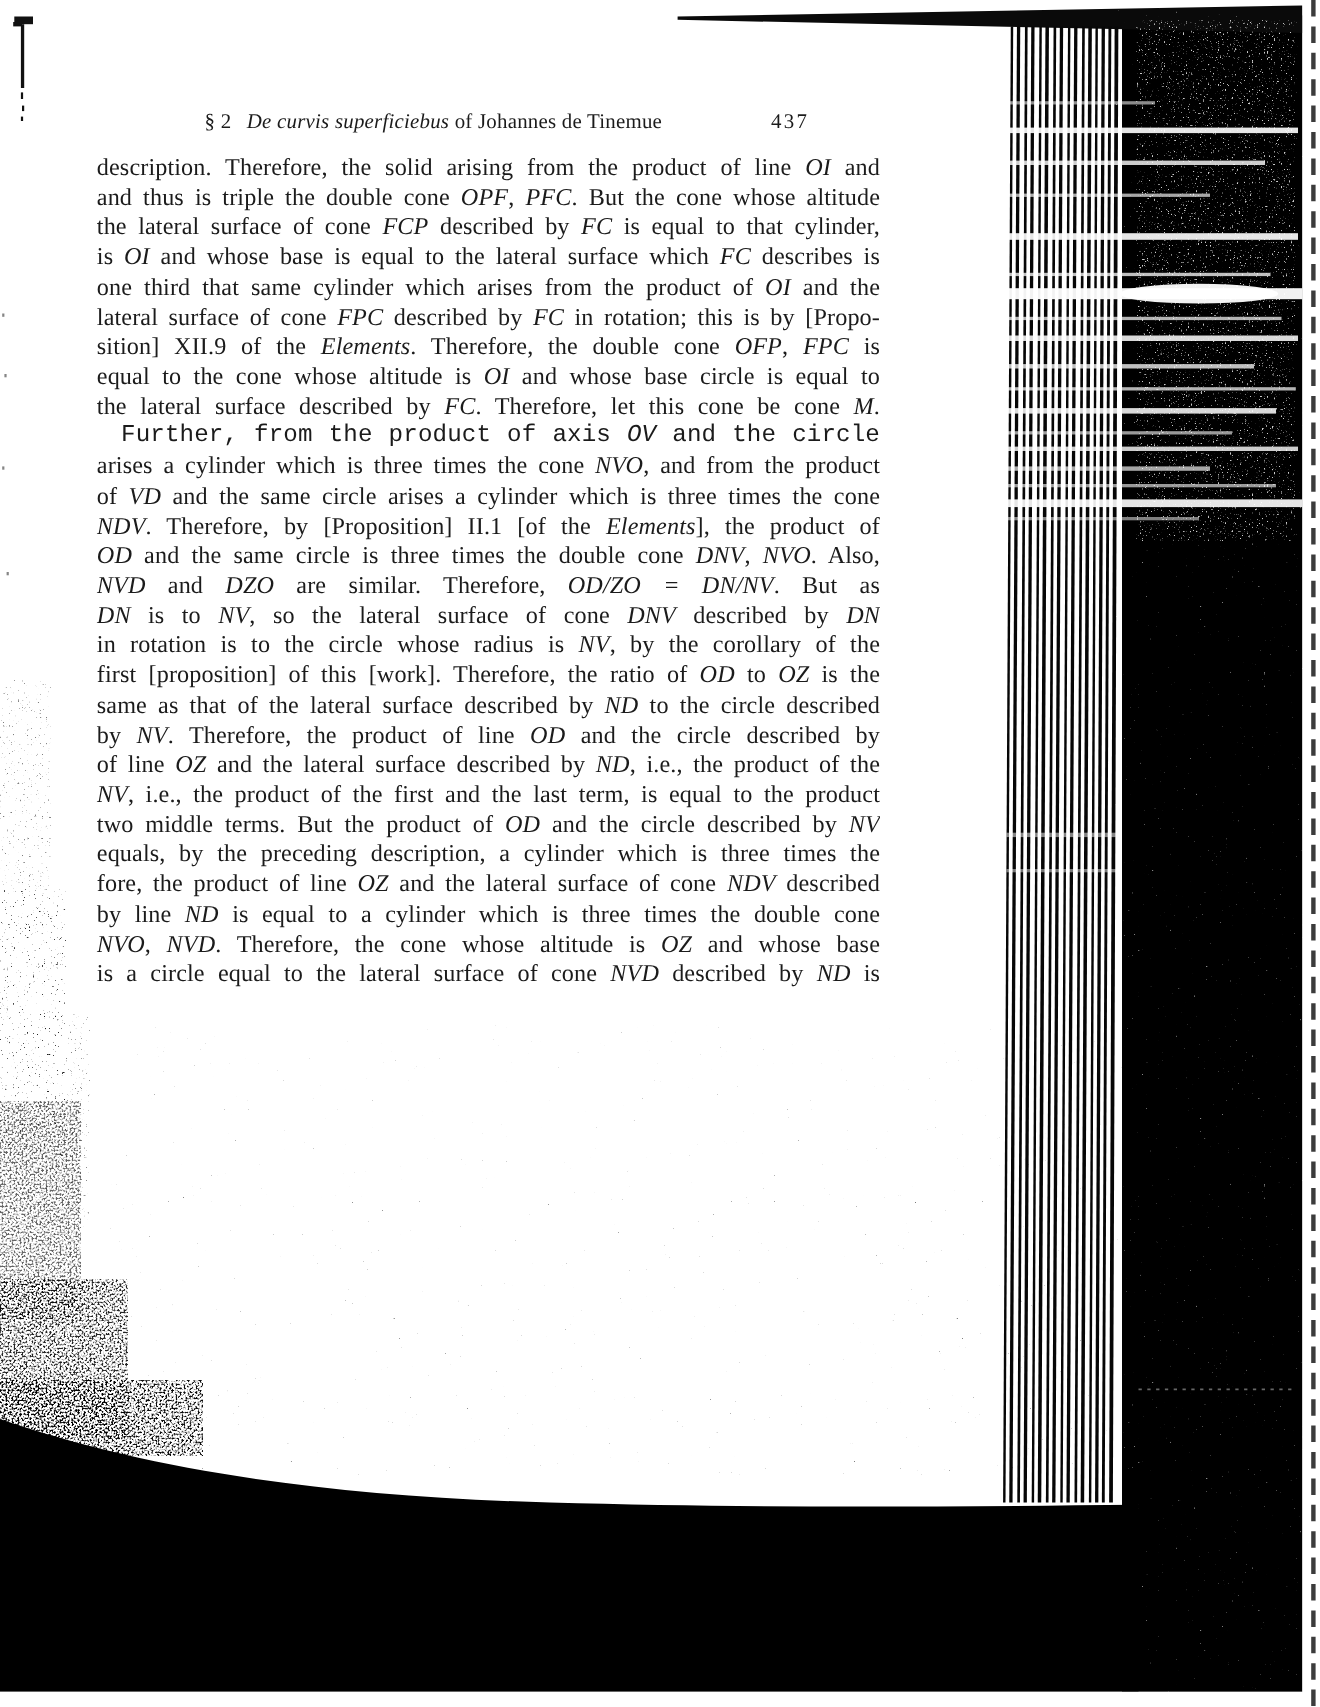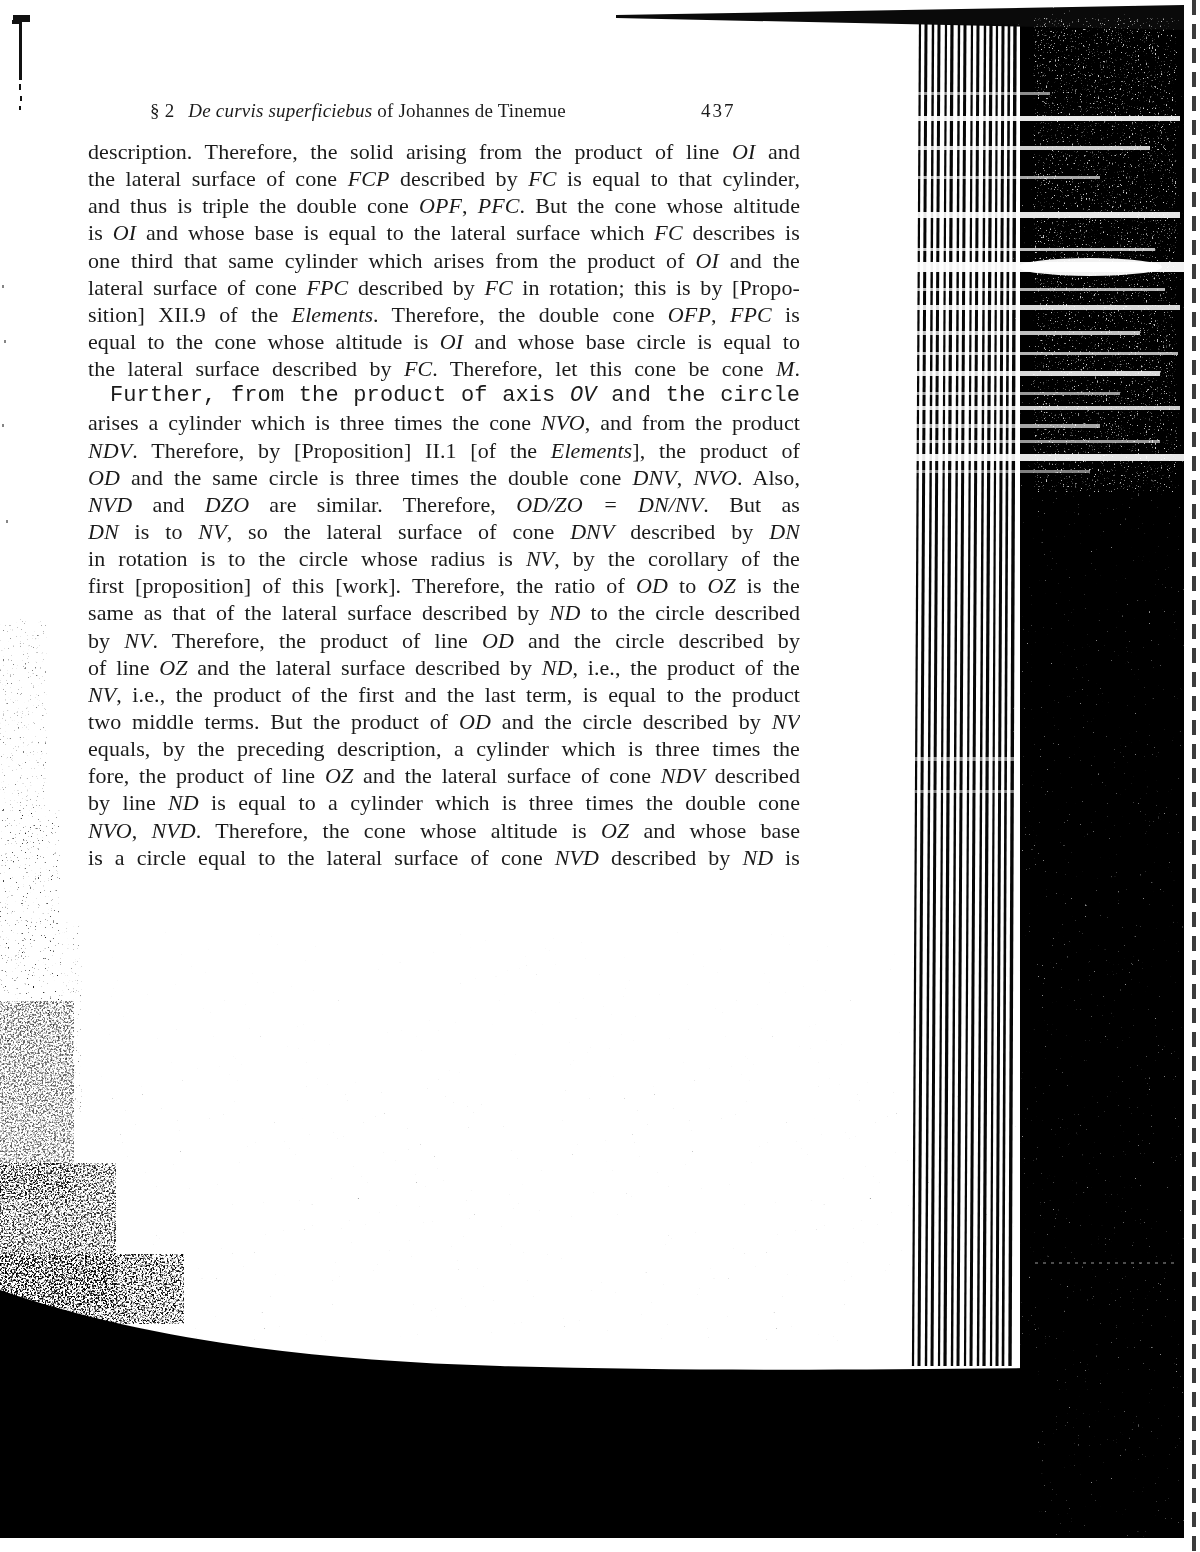--- a/index.html
+++ b/index.html
@@ -4,21 +4,21 @@
 <style>
   html,body{margin:0;padding:0;}
   body{
     width:1200px;height:1552px;position:relative;overflow:hidden;
     background:#ffffff;
     font-family:"Liberation Serif","DejaVu Serif",serif;
   }
   #scan-artifacts{position:absolute;left:0;top:0;width:1200px;height:1552px;z-index:1;pointer-events:none;}
   .page-content{position:absolute;left:88px;top:100px;width:712px;z-index:2;color:#1b1b1b;}
   .pheader{position:relative;height:26px;font-size:19px;margin-bottom:12px;white-space:nowrap;}
-  .pheader .hgroup{margin-left:62px;letter-spacing:.2px;text-align:right;}
+  .pheader .hgroup{margin-left:98px;letter-spacing:.2px;text-align:right;}
   .pheader .sec{margin-right:14px;}
   .pheader .pagenum{position:absolute;left:613px;top:0;letter-spacing:2px;}
   .it{font-style:italic;}
   .body-text{font-size:22px;}
   .tline{
     height:27.15px;line-height:27.15px;overflow:hidden;
     text-align:justify;text-align-last:justify;
     letter-spacing:.1px;
   }
   .tline.ind{text-indent:22px;font-family:Liberation Mono, monospace;}
@@ -135,30 +135,31 @@
   <rect x="0" y="1538" width="1184" height="14" fill="#ffffff"></rect>
 </svg>
 
 <main class="page-content">
   <div class="pheader">
     <span class="hgroup"><span class="sec">§ 2</span><span class="it">De curvis superficiebus</span> <span>of Johannes de Tinemue</span></span>
     <span class="pagenum">437</span>
   </div>
   <div class="body-text" id="body-text">
       <div class="tline">description. Therefore, the solid arising from the product of line <span class="it">OI</span> and</div>
+      <div class="tline">and thus is triple the double cone <span class="it">OPF</span>, <span class="it">PFC</span>. But the cone whose altitude</div>
       <div class="tline">the lateral surface of cone <span class="it">FCP</span> described by <span class="it">FC</span> is equal to that cylinder,</div>
-      <div class="tline">and thus is triple the double cone <span class="it">OPF</span>, <span class="it">PFC</span>. But the cone whose altitude</div>
       <div class="tline">is <span class="it">OI</span> and whose base is equal to the lateral surface which <span class="it">FC</span> describes is</div>
       <div class="tline">one third that same cylinder which arises from the product of <span class="it">OI</span> and the</div>
       <div class="tline">lateral surface of cone <span class="it">FPC</span> described by <span class="it">FC</span> in rotation; this is by [Propo-</div>
       <div class="tline">sition] XII.9 of the <span class="it">Elements</span>. Therefore, the double cone <span class="it">OFP</span>, <span class="it">FPC</span> is</div>
       <div class="tline">equal to the cone whose altitude is <span class="it">OI</span> and whose base circle is equal to</div>
       <div class="tline">the lateral surface described by <span class="it">FC</span>. Therefore, let this cone be cone <span class="it">M</span>.</div>
       <div class="tline ind">Further, from the product of axis <span class="it">OV</span> and the circle described by <span class="it">NV</span></div>
       <div class="tline">arises a cylinder which is three times the cone <span class="it">NVO</span>, and from the product</div>
+      <div class="tline">of <span class="it">VD</span> and the same circle arises a cylinder which is three times the cone</div>
       <div class="tline"><span class="it">NDV</span>. Therefore, by [Proposition] II.1 [of the <span class="it">Elements</span>], the product of</div>
       <div class="tline"><span class="it">OD</span> and the same circle is three times the double cone <span class="it">DNV</span>, <span class="it">NVO</span>. Also,</div>
       <div class="tline"><span class="it">NVD</span> and <span class="it">DZO</span> are similar. Therefore, <span class="it">OD/ZO = DN/NV</span>. But as</div>
       <div class="tline"><span class="it">DN</span> is to <span class="it">NV</span>, so the lateral surface of cone <span class="it">DNV</span> described by <span class="it">DN</span></div>
       <div class="tline">in rotation is to the circle whose radius is <span class="it">NV</span>, by the corollary of the</div>
       <div class="tline">first [proposition] of this [work]. Therefore, the ratio of <span class="it">OD</span> to <span class="it">OZ</span> is the</div>
       <div class="tline">same as that of the lateral surface described by <span class="it">ND</span> to the circle described</div>
       <div class="tline">by <span class="it">NV</span>. Therefore, the product of line <span class="it">OD</span> and the circle described by</div>
       <div class="tline">of line <span class="it">OZ</span> and the lateral surface described by <span class="it">ND</span>, i.e., the product of the</div>
       <div class="tline"><span class="it">NV</span>, i.e., the product of the first and the last term, is equal to the product</div>

